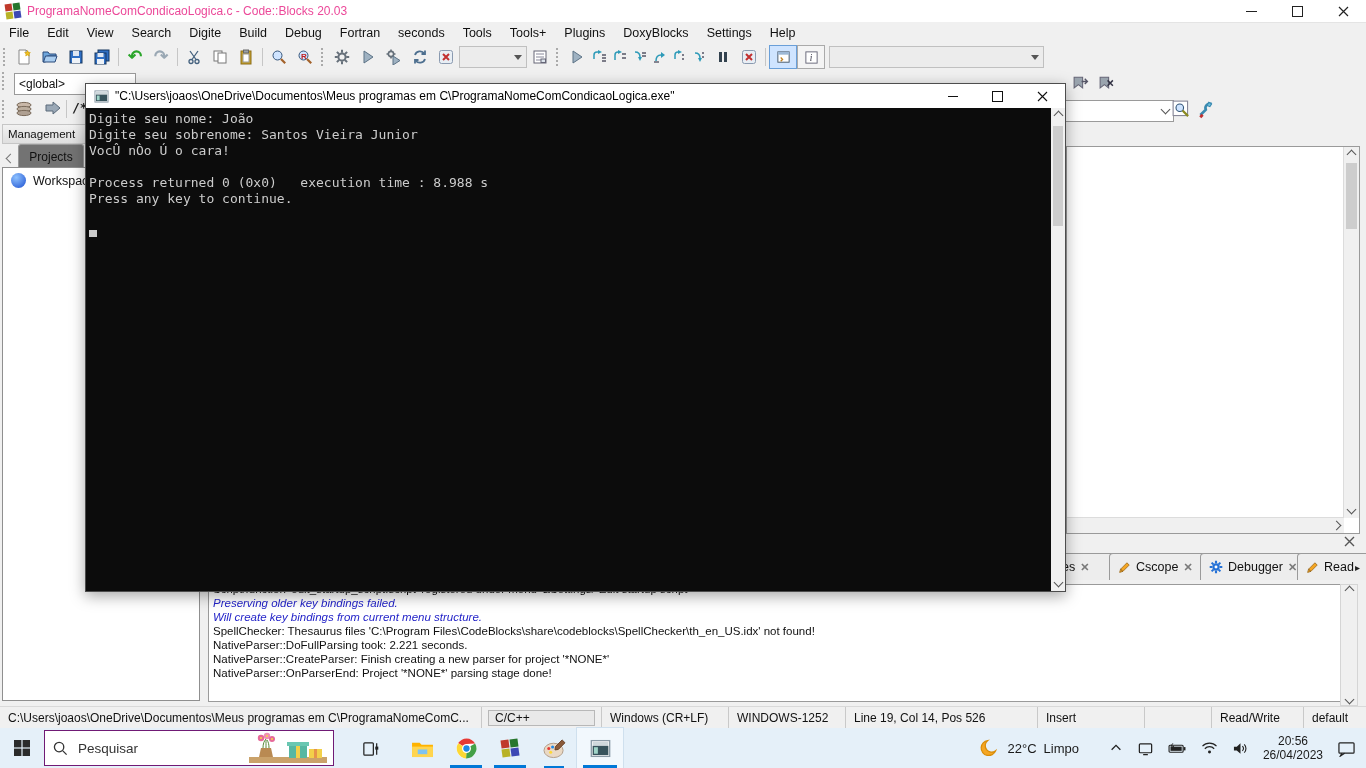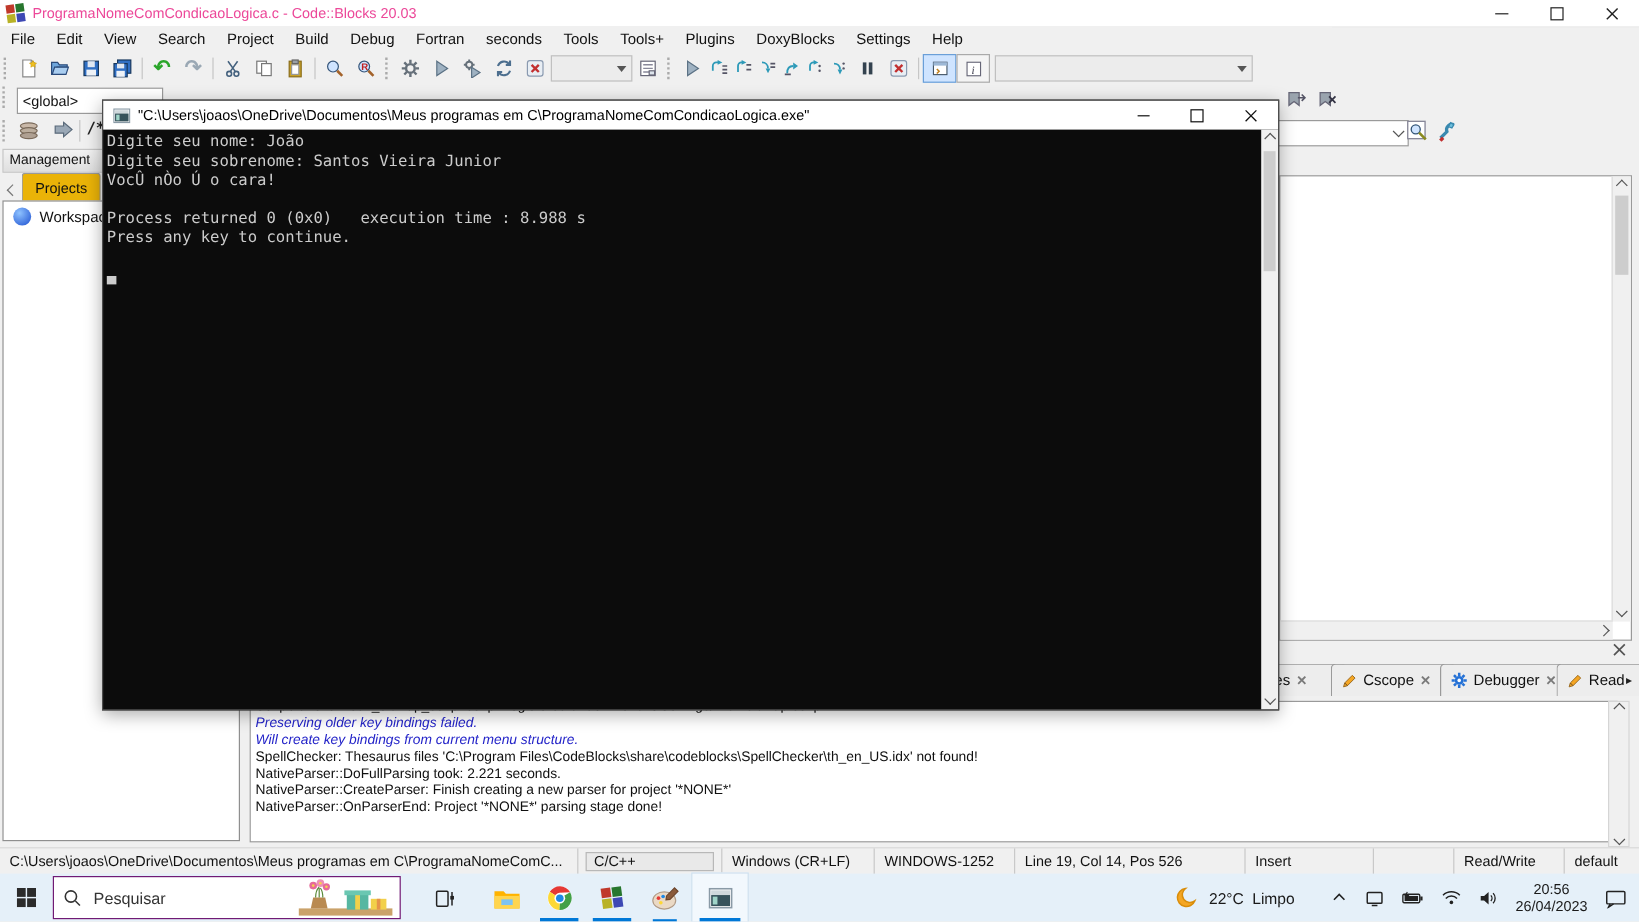--- a/index.html
+++ b/index.html
@@ -24,21 +24,21 @@
   .sep{width:1px;height:18px;background:#c6c6c6;margin:0 3px;flex:none}
   .grip{width:3px;height:18px;border-left:2px dotted #aaa;margin:0 3px;flex:none}
   .combo{background:#fff;border:1px solid #9a9a9a;height:20px;display:flex;align-items:center;justify-content:space-between;padding:0 4px;font-size:12px;flex:none}
   .combo.flat{background:#ececec;border-color:#c0c0c0}
   .chev{width:0;height:0;border:4px solid transparent;border-top:5px solid #555;margin-top:5px}
   .chevi{width:6px;height:6px;border-right:1.6px solid #555;border-bottom:1.6px solid #555;display:inline-block}
   .up{transform:rotate(-135deg)} .dn{transform:rotate(45deg)} .rt{transform:rotate(-45deg)} .lf{transform:rotate(135deg)}
 
   
   .mg-caption{left:2px;top:124px;width:196px;height:18px;background:linear-gradient(#f2f2f2,#dfdfdf);border:1px solid #c6c6c6;font-size:11.5px;display:flex;align-items:center;padding:0 5px}
-  .mg-tab{background:#eab308;border:1px solid #9a9a9a;border-bottom:none;border-radius:3px 3px 0 0;font-size:12px;display:flex;align-items:center;justify-content:center}
+  .mg-tab{background:#737373;border:1px solid #9a9a9a;border-bottom:none;border-radius:3px 3px 0 0;font-size:12px;display:flex;align-items:center;justify-content:center}
   .mg-body{left:2px;top:167px;width:196px;height:532px;background:#fff;border:1px solid #8f8f8f}
 
   
   .console-win{left:85px;top:83px;width:979px;height:507px;border:1px solid #4d4d4d;box-shadow:0 4px 14px rgba(0,0,0,.35);background:#0c0c0c;z-index:50}
   .console-title{height:24px;background:#fff;display:flex;align-items:center;padding-left:8px}
   .console-title .ct{font-size:12px;margin-left:6px;color:#000;white-space:nowrap}
   .cwbtn{width:45px;height:24px;display:flex;align-items:center;justify-content:center}
   .cbody{position:absolute;left:0;top:24px;right:14px;bottom:0;padding:3px 0 0 3px;overflow:hidden}
   .cline{height:16px;white-space:pre;font-family:"DejaVu Sans Mono",monospace;font-size:13px;color:#cccccc}
   .cscroll{position:absolute;right:0;top:24px;bottom:0;width:14px;background:#f0f0f0;display:flex;flex-direction:column;align-items:center}
@@ -98,21 +98,21 @@
         </svg>
     </div>
   </div>
 </div>
 
 <div class="abs menubar">
   <span class="menu-item">File</span>
   <span class="menu-item">Edit</span>
   <span class="menu-item">View</span>
   <span class="menu-item">Search</span>
-  <span class="menu-item">Project</span>
+  <span class="menu-item">Digite</span>
   <span class="menu-item">Build</span>
   <span class="menu-item">Debug</span>
   <span class="menu-item">Fortran</span>
   <span class="menu-item">seconds</span>
   <span class="menu-item">Tools</span>
   <span class="menu-item">Tools+</span>
   <span class="menu-item">Plugins</span>
   <span class="menu-item">DoxyBlocks</span>
   <span class="menu-item">Settings</span>
   <span class="menu-item">Help</span>

